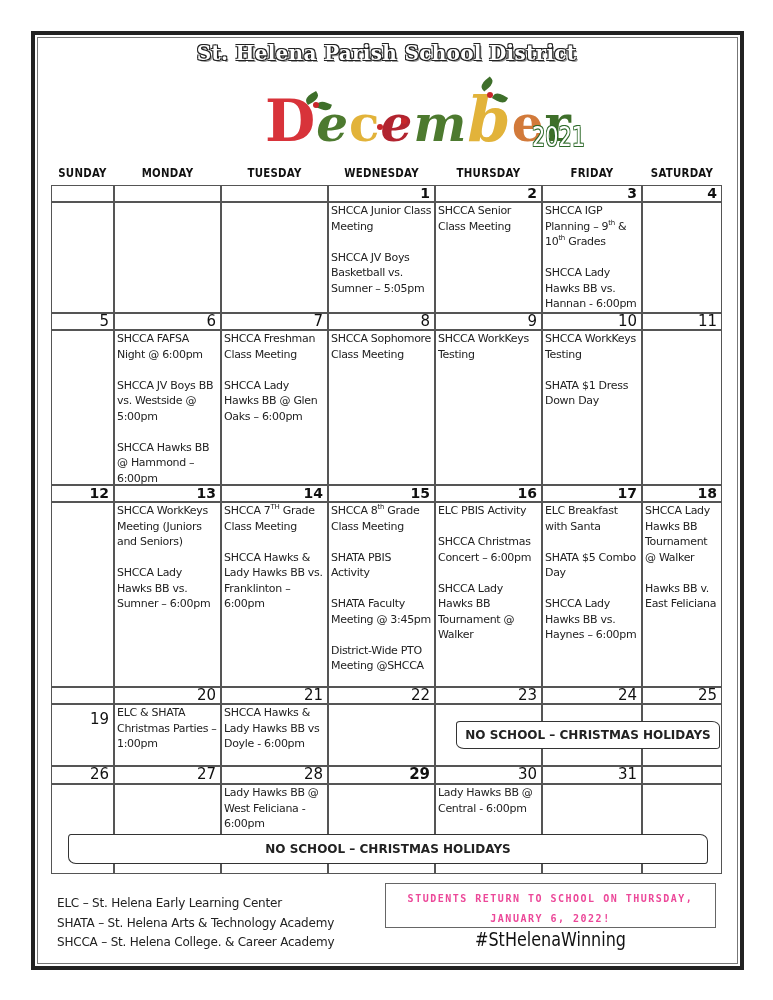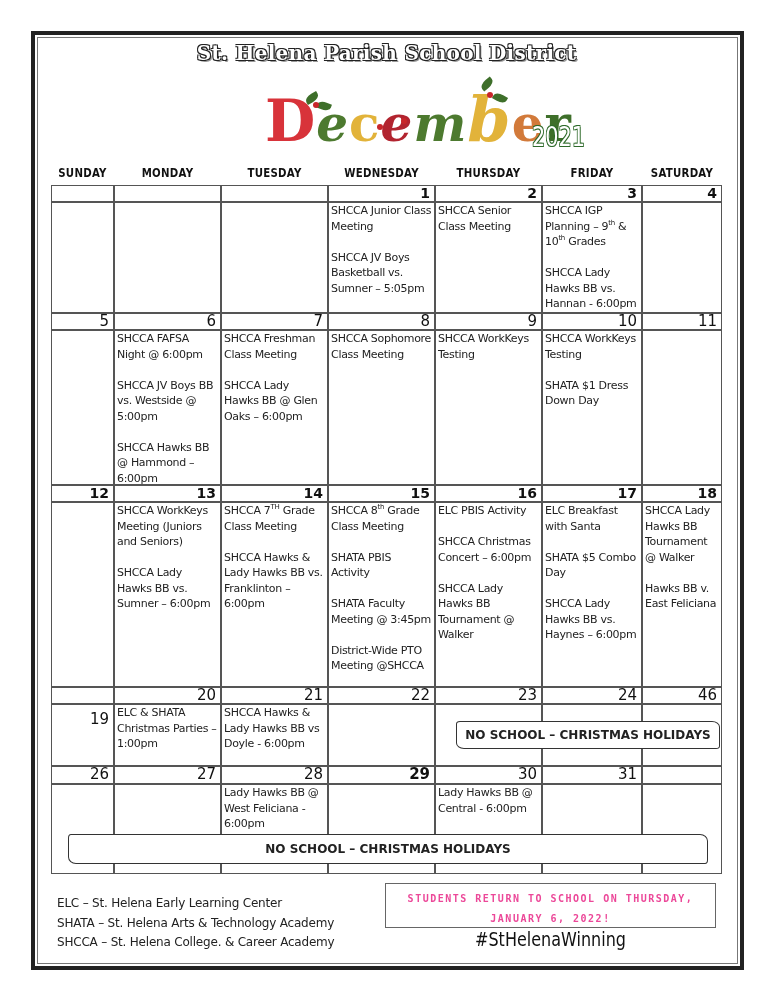--- a/index.html
+++ b/index.html
@@ -171,21 +171,21 @@
     <div class="daynum alt" style="left: 63px; width: 102px; top: 502px;">20</div>
     <div class="cell" style="left: 66px; width: 102px; top: 520px;">ELC &amp; SHATA Christmas Parties – 1:00pm</div>
     <div class="daynum alt" style="left: 170px; width: 102px; top: 502px;">21</div>
     <div class="cell" style="left: 173px; width: 102px; top: 520px;">SHCCA Hawks &amp; Lady Hawks BB vs Doyle - 6:00pm</div>
     <div class="daynum alt" style="left: 277px; width: 102px; top: 502px;">22</div>
     <div class="cell" style="left: 280px; width: 102px; top: 520px;"></div>
     <div class="daynum alt" style="left: 384px; width: 102px; top: 502px;">23</div>
     <div class="cell" style="left: 387px; width: 102px; top: 520px;"></div>
     <div class="daynum alt" style="left: 491px; width: 95px; top: 502px;">24</div>
     <div class="cell" style="left: 494px; width: 95px; top: 520px;"></div>
-    <div class="daynum alt" style="left: 591px; width: 75px; top: 502px;">46</div>
+    <div class="daynum alt" style="left: 591px; width: 75px; top: 502px;">25</div>
     <div class="cell" style="left: 594px; width: 75px; top: 520px;"></div>
     <div class="hline" style="top: 598.25px;"></div>
     <div class="daynum alt" style="left: 0px; width: 58px; top: 581px;">26</div>
     <div class="cell" style="left: 3px; width: 58px; top: 600px;"></div>
     <div class="daynum alt" style="left: 63px; width: 102px; top: 581px;">27</div>
     <div class="cell" style="left: 66px; width: 102px; top: 600px;"></div>
     <div class="daynum alt" style="left: 170px; width: 102px; top: 581px;">28</div>
     <div class="cell" style="left: 173px; width: 102px; top: 600px;">Lady Hawks BB @ West Feliciana - 6:00pm</div>
     <div class="daynum alt" style="left: 277px; width: 102px; top: 581px; font-weight: bold;">29</div>
     <div class="cell" style="left: 280px; width: 102px; top: 600px;"></div>

